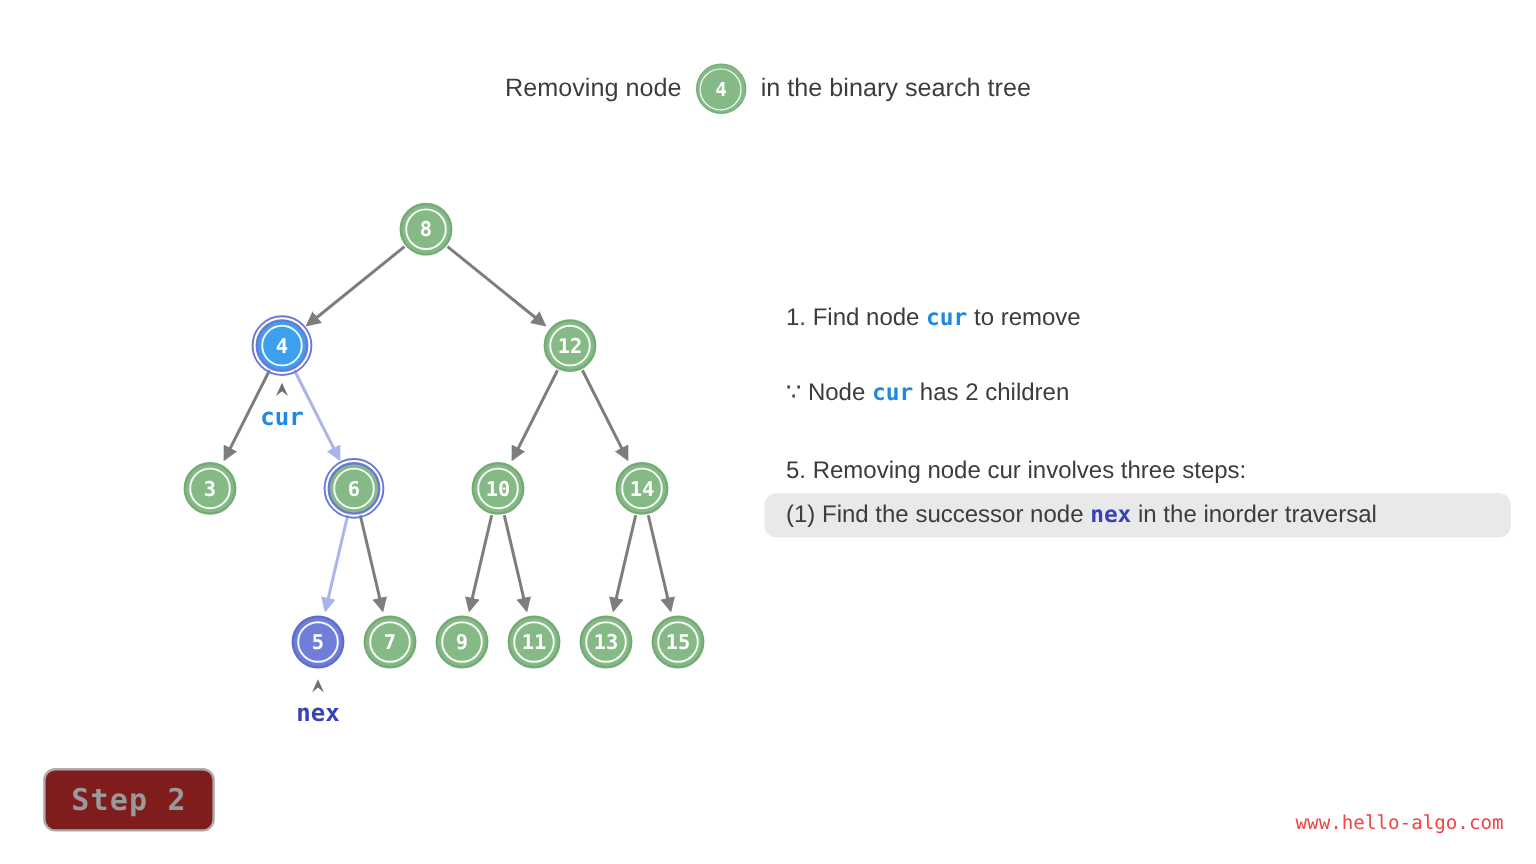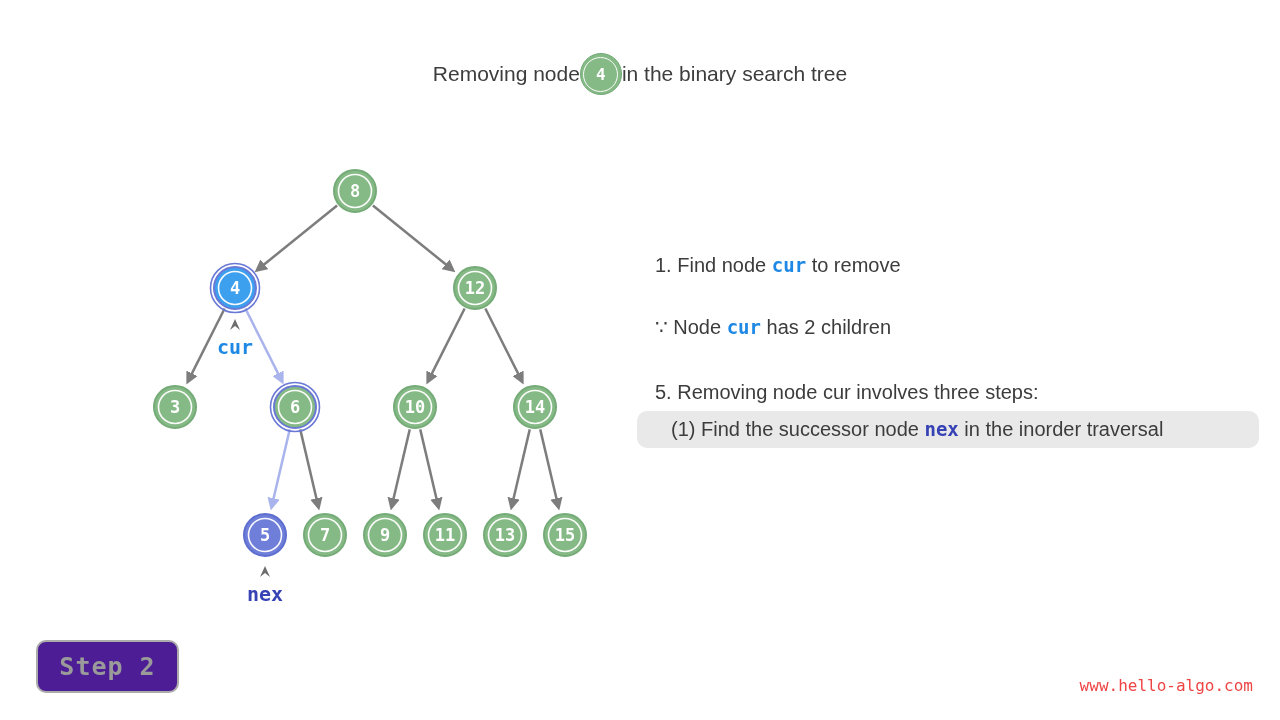--- a/index.html
+++ b/index.html
@@ -10,21 +10,21 @@
   .page{position:absolute;inset:0;}
   #tree-canvas{position:absolute;left:0;top:0;}
   .node-num{
     font-family:"DejaVu Sans Mono", monospace;font-weight:bold;fill:#ffffff;
   }
   .pointer-label{
     font-family:"DejaVu Sans Mono", monospace;font-weight:bold;
   }
   .title{
     position:absolute;left:0;top:48px;width:1280px;height:52px;
-    display:flex;align-items:center;justify-content:center;
+    display:flex;align-items:center;justify-content:center;gap:12px;
     font-size:21px;color:#3d3d3d;
   }
   .mini-node{
     position:relative;width:42px;height:42px;border-radius:50%;
     background:#85b985;border:1px solid #74ab77;box-sizing:border-box;
     display:flex;align-items:center;justify-content:center;flex:0 0 auto;
   }
   .mini-node-ring{
     position:absolute;inset:2.5px;border:1.5px solid rgba(255,255,255,.95);
     border-radius:50%;pointer-events:none;
@@ -37,25 +37,25 @@
     position:absolute;left:655px;height:28px;line-height:28px;
     font-size:20px;color:#3c3c3c;white-space:nowrap;
   }
   .note-line .kw{
     font-family:"DejaVu Sans Mono", monospace;font-weight:bold;font-size:19px;
   }
   .kw-cur{color:#1e88e5;}
   .kw-nex{color:#3743b5;}
   .note-highlight{
     left:637px;width:622px;height:37px;line-height:37px;
-    background:#e9e9e9;border-radius:10px;padding-left:34px;box-sizing:border-box;
+    background:#e9e9e9;border-radius:10px;padding-left:18px;box-sizing:border-box;
   }
   .step-badge{
     position:absolute;left:36px;top:640px;width:143px;height:53px;
-    border:2px solid #ababab;border-radius:10px;background:#4c1d95;box-sizing:border-box;
+    border:2px solid #ababab;border-radius:10px;background:#7f1d1d;box-sizing:border-box;
     display:flex;align-items:center;justify-content:center;
     font-family:"DejaVu Sans Mono", monospace;font-weight:bold;font-size:25px;color:#9a9a9a;
     letter-spacing:1px;
   }
   .watermark{
     position:absolute;right:27px;top:676px;
     font-family:"DejaVu Sans Mono", monospace;font-size:16px;color:#ef4444;
   }
 </style>
 </head>

